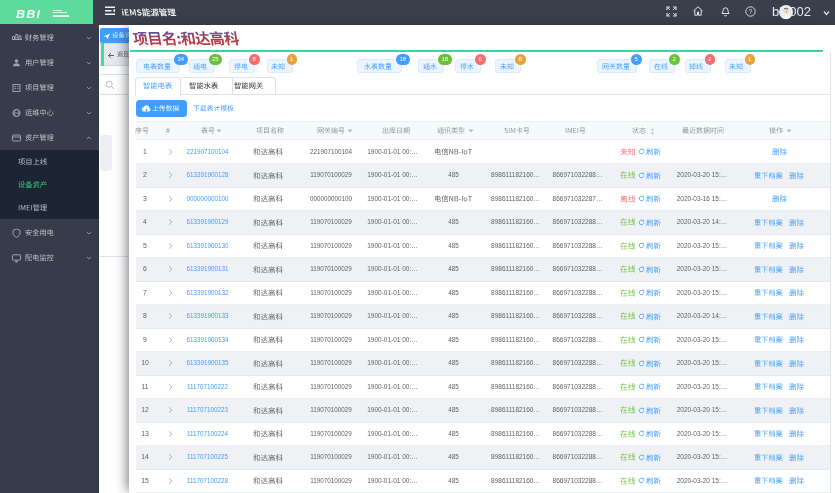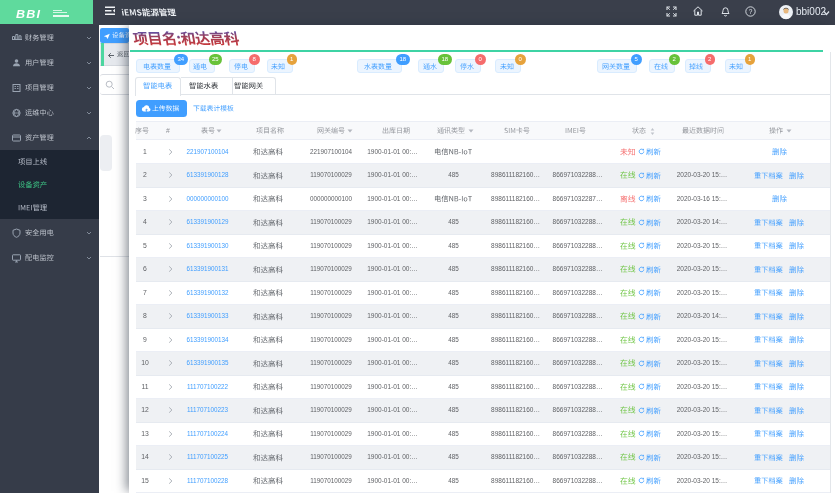--- a/index.html
+++ b/index.html
@@ -288,21 +288,21 @@
 <svg class="cj" style="left:744.5px;top:5.5px" width="11" height="11" viewBox="0 0 11 11">
     <circle cx="5.5" cy="5.5" r="4.7" stroke="#dfe4ea" stroke-width="0.9" fill="none"></circle>
     <text x="5.5" y="7.8" text-anchor="middle" font-size="6.5" fill="#dfe4ea" font-family="Liberation Sans">?</text>
   </svg>
 <svg class="cj" style="left:779px;top:5px" width="14" height="14" viewBox="0 0 14 14">
     <circle cx="7" cy="7" r="7" fill="#edf1f6"></circle>
     <path d="M2.5 12.5c0.6-2.6 2.4-3.6 4.5-3.6s3.9 1 4.5 3.6a7 7 0 01-9 0z" fill="#fafbfc"></path>
     <circle cx="7" cy="5.9" r="2.5" fill="#e8b97f"></circle>
     <path d="M4.3 5.5a2.7 2.7 0 015.4 0c-0.6-1.1-1.3-2-2.7-2s-2.1 0.9-2.7 2z" fill="#54422f"></path>
   </svg>
-<div class="t" style="font-size:10px;color:#e4e9f0;font-weight:normal;left:796px;top:6.2px;line-height:12px;height:12px;">bbi002</div>
+<div class="t" style="font-size:13px;color:#e4e9f0;font-weight:normal;left:772px;top:6.2px;line-height:12px;height:12px;">bbi002</div>
 <svg class="cj" style="left:823px;top:10px" width="7" height="6" viewBox="0 0 7 6">
     <path d="M1 1.5l2.5 3L6 1.5" stroke="#dfe4ea" stroke-width="1.2" fill="none"></path>
   </svg>
 <div class="" style="left:99px;top:25px;width:30px;height:468px;background:#fff"></div>
 <div class="" style="left:100px;top:28px;width:29px;height:15px;background:#409eff;border-radius:2px;overflow:hidden"></div>
 <svg class="cj" style="left:103px;top:32.5px" width="7" height="6" viewBox="0 0 7 6">
     <path d="M0.8 3.2L6.8 0.8L4.6 6L3.4 3.9z" fill="#fff"></path>
   </svg>
 <svg class="cj" style="left:111.5px;top:31.4px" width="27.0" height="8.1">
     <g fill="#ffffff" transform="translate(0,6.53) scale(0.0650,-0.0650)">

